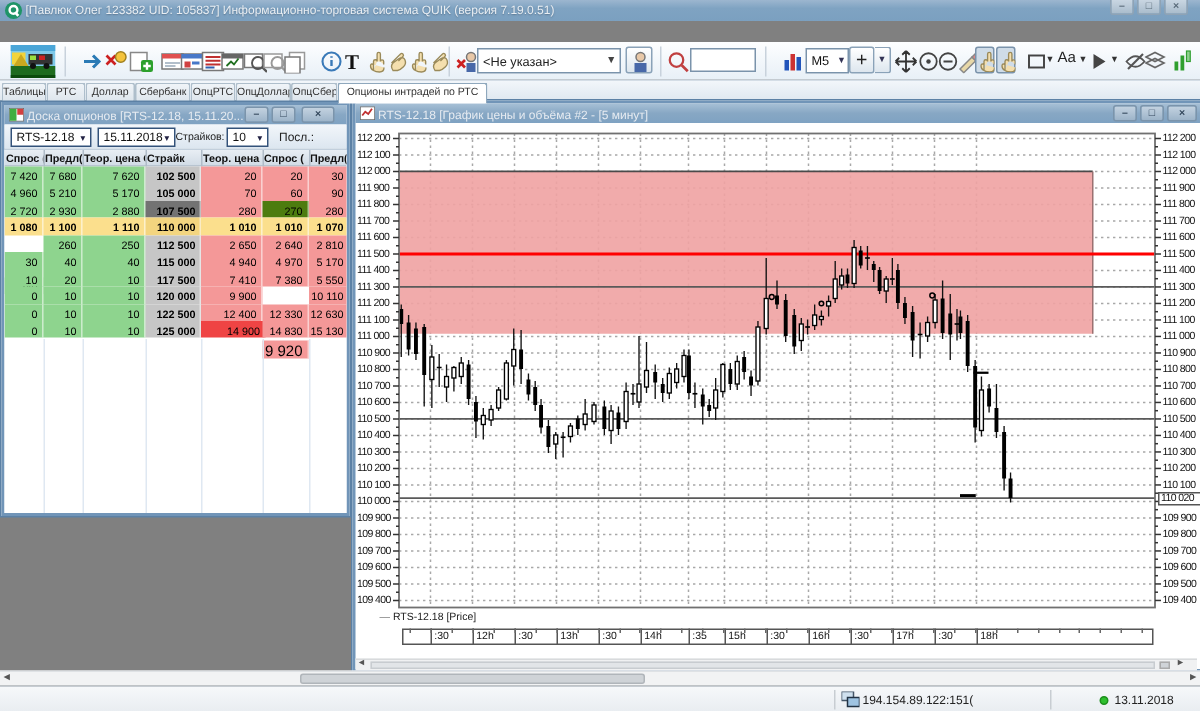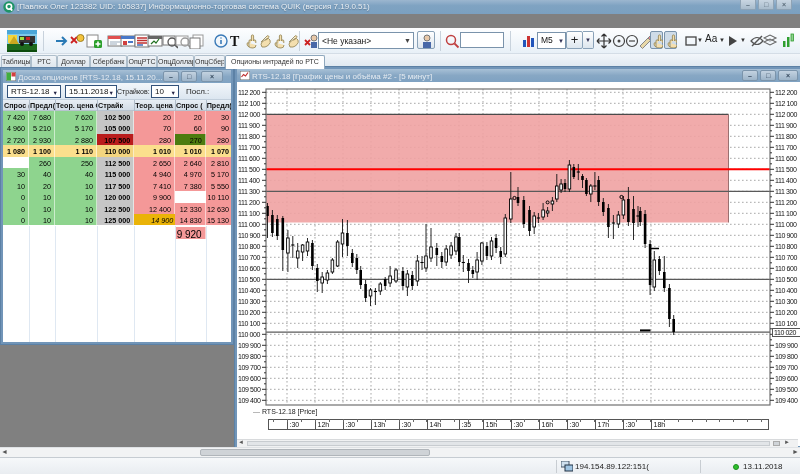--- a/index.html
+++ b/index.html
@@ -240,21 +240,21 @@
 <div class="abs" style="left:0.0px;top:22.45px;width:26.0px;height:11.45px;background:#8ed48e;border-right:1px solid rgba(255,255,255,.55);font-size:7.2px;color:#000;text-align:right;padding:2px 3px 0 0;white-space:nowrap;">4 960</div>
 <div class="abs" style="left:26.0px;top:22.45px;width:26.0px;height:11.45px;background:#8ed48e;border-right:1px solid rgba(255,255,255,.55);font-size:7.2px;color:#000;text-align:right;padding:2px 3px 0 0;white-space:nowrap;">5 210</div>
 <div class="abs" style="left:52.0px;top:22.45px;width:42.0px;height:11.45px;background:#8ed48e;border-right:1px solid rgba(255,255,255,.55);font-size:7.2px;color:#000;text-align:right;padding:2px 3px 0 0;white-space:nowrap;">5 170</div>
 <div class="abs" style="left:94.0px;top:22.45px;width:37.3px;height:11.45px;background:#c6c6c6;border-right:1px solid rgba(255,255,255,.55);font-size:7.2px;font-weight:bold;color:#000;text-align:right;padding:2px 3px 0 0;white-space:nowrap;">105 000</div>
 <div class="abs" style="left:131.3px;top:22.45px;width:40.7px;height:11.45px;background:#f49898;border-right:1px solid rgba(255,255,255,.55);font-size:7.2px;color:#000;text-align:right;padding:2px 3px 0 0;white-space:nowrap;">70</div>
 <div class="abs" style="left:172.0px;top:22.45px;width:30.7px;height:11.45px;background:#f49898;border-right:1px solid rgba(255,255,255,.55);font-size:7.2px;color:#000;text-align:right;padding:2px 3px 0 0;white-space:nowrap;">60</div>
 <div class="abs" style="left:202.7px;top:22.45px;width:27.3px;height:11.45px;background:#f49898;border-right:1px solid rgba(255,255,255,.55);font-size:7.2px;color:#000;text-align:right;padding:2px 3px 0 0;white-space:nowrap;">90</div>
 <div class="abs" style="left:0.0px;top:33.90px;width:26.0px;height:11.45px;background:#8ed48e;border-right:1px solid rgba(255,255,255,.55);font-size:7.2px;color:#000;text-align:right;padding:2px 3px 0 0;white-space:nowrap;">2 720</div>
 <div class="abs" style="left:26.0px;top:33.90px;width:26.0px;height:11.45px;background:#8ed48e;border-right:1px solid rgba(255,255,255,.55);font-size:7.2px;color:#000;text-align:right;padding:2px 3px 0 0;white-space:nowrap;">2 930</div>
 <div class="abs" style="left:52.0px;top:33.90px;width:42.0px;height:11.45px;background:#8ed48e;border-right:1px solid rgba(255,255,255,.55);font-size:7.2px;color:#000;text-align:right;padding:2px 3px 0 0;white-space:nowrap;">2 880</div>
-<div class="abs" style="left:94.0px;top:33.90px;width:37.3px;height:11.45px;background:#b91c1c;border-right:1px solid rgba(255,255,255,.55);font-size:7.2px;font-weight:bold;color:#000;text-align:right;padding:2px 3px 0 0;white-space:nowrap;">107 500</div>
+<div class="abs" style="left:94.0px;top:33.90px;width:37.3px;height:11.45px;background:#737373;border-right:1px solid rgba(255,255,255,.55);font-size:7.2px;font-weight:bold;color:#000;text-align:right;padding:2px 3px 0 0;white-space:nowrap;">107 500</div>
 <div class="abs" style="left:131.3px;top:33.90px;width:40.7px;height:11.45px;background:#f49898;border-right:1px solid rgba(255,255,255,.55);font-size:7.2px;color:#000;text-align:right;padding:2px 3px 0 0;white-space:nowrap;">280</div>
 <div class="abs" style="left:172.0px;top:33.90px;width:30.7px;height:11.45px;background:#4d7c0f;border-right:1px solid rgba(255,255,255,.55);font-size:7.2px;color:#000;text-align:right;padding:2px 3px 0 0;white-space:nowrap;">270</div>
 <div class="abs" style="left:202.7px;top:33.90px;width:27.3px;height:11.45px;background:#f49898;border-right:1px solid rgba(255,255,255,.55);font-size:7.2px;color:#000;text-align:right;padding:2px 3px 0 0;white-space:nowrap;">280</div>
 <div class="abs" style="left:0.0px;top:45.35px;width:26.0px;height:11.45px;background:#fbdf8d;border-right:1px solid rgba(255,255,255,.55);font-size:7.2px;font-weight:bold;color:#000;text-align:right;padding:2px 3px 0 0;white-space:nowrap;">1 080</div>
 <div class="abs" style="left:26.0px;top:45.35px;width:26.0px;height:11.45px;background:#fbdf8d;border-right:1px solid rgba(255,255,255,.55);font-size:7.2px;font-weight:bold;color:#000;text-align:right;padding:2px 3px 0 0;white-space:nowrap;">1 100</div>
 <div class="abs" style="left:52.0px;top:45.35px;width:42.0px;height:11.45px;background:#fbdf8d;border-right:1px solid rgba(255,255,255,.55);font-size:7.2px;font-weight:bold;color:#000;text-align:right;padding:2px 3px 0 0;white-space:nowrap;">1 110</div>
 <div class="abs" style="left:94.0px;top:45.35px;width:37.3px;height:11.45px;background:#f3d57f;border-right:1px solid rgba(255,255,255,.55);font-size:7.2px;font-weight:bold;color:#000;text-align:right;padding:2px 3px 0 0;white-space:nowrap;">110 000</div>
 <div class="abs" style="left:131.3px;top:45.35px;width:40.7px;height:11.45px;background:#fbdf8d;border-right:1px solid rgba(255,255,255,.55);font-size:7.2px;font-weight:bold;color:#000;text-align:right;padding:2px 3px 0 0;white-space:nowrap;">1 010</div>
 <div class="abs" style="left:172.0px;top:45.35px;width:30.7px;height:11.45px;background:#fbdf8d;border-right:1px solid rgba(255,255,255,.55);font-size:7.2px;font-weight:bold;color:#000;text-align:right;padding:2px 3px 0 0;white-space:nowrap;">1 010</div>
 <div class="abs" style="left:202.7px;top:45.35px;width:27.3px;height:11.45px;background:#fbdf8d;border-right:1px solid rgba(255,255,255,.55);font-size:7.2px;font-weight:bold;color:#000;text-align:right;padding:2px 3px 0 0;white-space:nowrap;">1 070</div>
@@ -290,21 +290,21 @@
 <div class="abs" style="left:26.0px;top:102.60px;width:26.0px;height:11.45px;background:#8ed48e;border-right:1px solid rgba(255,255,255,.55);font-size:7.2px;color:#000;text-align:right;padding:2px 3px 0 0;white-space:nowrap;">10</div>
 <div class="abs" style="left:52.0px;top:102.60px;width:42.0px;height:11.45px;background:#8ed48e;border-right:1px solid rgba(255,255,255,.55);font-size:7.2px;color:#000;text-align:right;padding:2px 3px 0 0;white-space:nowrap;">10</div>
 <div class="abs" style="left:94.0px;top:102.60px;width:37.3px;height:11.45px;background:#c6c6c6;border-right:1px solid rgba(255,255,255,.55);font-size:7.2px;font-weight:bold;color:#000;text-align:right;padding:2px 3px 0 0;white-space:nowrap;">122 500</div>
 <div class="abs" style="left:131.3px;top:102.60px;width:40.7px;height:11.45px;background:#f49898;border-right:1px solid rgba(255,255,255,.55);font-size:7.2px;color:#000;text-align:right;padding:2px 3px 0 0;white-space:nowrap;">12 400</div>
 <div class="abs" style="left:172.0px;top:102.60px;width:30.7px;height:11.45px;background:#f49898;border-right:1px solid rgba(255,255,255,.55);font-size:7.2px;color:#000;text-align:right;padding:2px 3px 0 0;white-space:nowrap;">12 330</div>
 <div class="abs" style="left:202.7px;top:102.60px;width:27.3px;height:11.45px;background:#f49898;border-right:1px solid rgba(255,255,255,.55);font-size:7.2px;color:#000;text-align:right;padding:2px 3px 0 0;white-space:nowrap;">12 630</div>
 <div class="abs" style="left:0.0px;top:114.05px;width:26.0px;height:11.45px;background:#8ed48e;border-right:1px solid rgba(255,255,255,.55);font-size:7.2px;color:#000;text-align:right;padding:2px 3px 0 0;white-space:nowrap;">0</div>
 <div class="abs" style="left:26.0px;top:114.05px;width:26.0px;height:11.45px;background:#8ed48e;border-right:1px solid rgba(255,255,255,.55);font-size:7.2px;color:#000;text-align:right;padding:2px 3px 0 0;white-space:nowrap;">10</div>
 <div class="abs" style="left:52.0px;top:114.05px;width:42.0px;height:11.45px;background:#8ed48e;border-right:1px solid rgba(255,255,255,.55);font-size:7.2px;color:#000;text-align:right;padding:2px 3px 0 0;white-space:nowrap;">10</div>
 <div class="abs" style="left:94.0px;top:114.05px;width:37.3px;height:11.45px;background:#c6c6c6;border-right:1px solid rgba(255,255,255,.55);font-size:7.2px;font-weight:bold;color:#000;text-align:right;padding:2px 3px 0 0;white-space:nowrap;">125 000</div>
-<div class="abs" style="left:131.3px;top:114.05px;width:43px;height:11.45px;background:#eab308;border-right:1px solid rgba(255,255,255,.55);font-size:7.2px;color:#000;text-align:right;padding:2px 3px 0 0;white-space:nowrap;font-style:italic;">14 900</div>
+<div class="abs" style="left:131.3px;top:114.05px;width:43px;height:11.45px;background:#ef4444;border-right:1px solid rgba(255,255,255,.55);font-size:7.2px;color:#000;text-align:right;padding:2px 3px 0 0;white-space:nowrap;">14 900</div>
 <div class="abs" style="left:172.0px;top:114.05px;width:30.7px;height:11.45px;background:#f49898;border-right:1px solid rgba(255,255,255,.55);font-size:7.2px;color:#000;text-align:right;padding:2px 3px 0 0;white-space:nowrap;">14 830</div>
 <div class="abs" style="left:202.7px;top:114.05px;width:27.3px;height:11.45px;background:#f49898;border-right:1px solid rgba(255,255,255,.55);font-size:7.2px;color:#000;text-align:right;padding:2px 3px 0 0;white-space:nowrap;">15 130</div>
 <div class="abs" style="left:26.0px;top:125.50px;width:1px;height:116.50px;background:#dfe8f2;"></div>
 <div class="abs" style="left:52.0px;top:125.50px;width:1px;height:116.50px;background:#dfe8f2;"></div>
 <div class="abs" style="left:94.0px;top:125.50px;width:1px;height:116.50px;background:#dfe8f2;"></div>
 <div class="abs" style="left:131.3px;top:125.50px;width:1px;height:116.50px;background:#dfe8f2;"></div>
 <div class="abs" style="left:172.0px;top:125.50px;width:1px;height:116.50px;background:#dfe8f2;"></div>
 <div class="abs" style="left:202.7px;top:125.50px;width:1px;height:116.50px;background:#dfe8f2;"></div>
 </div>
 </div>

